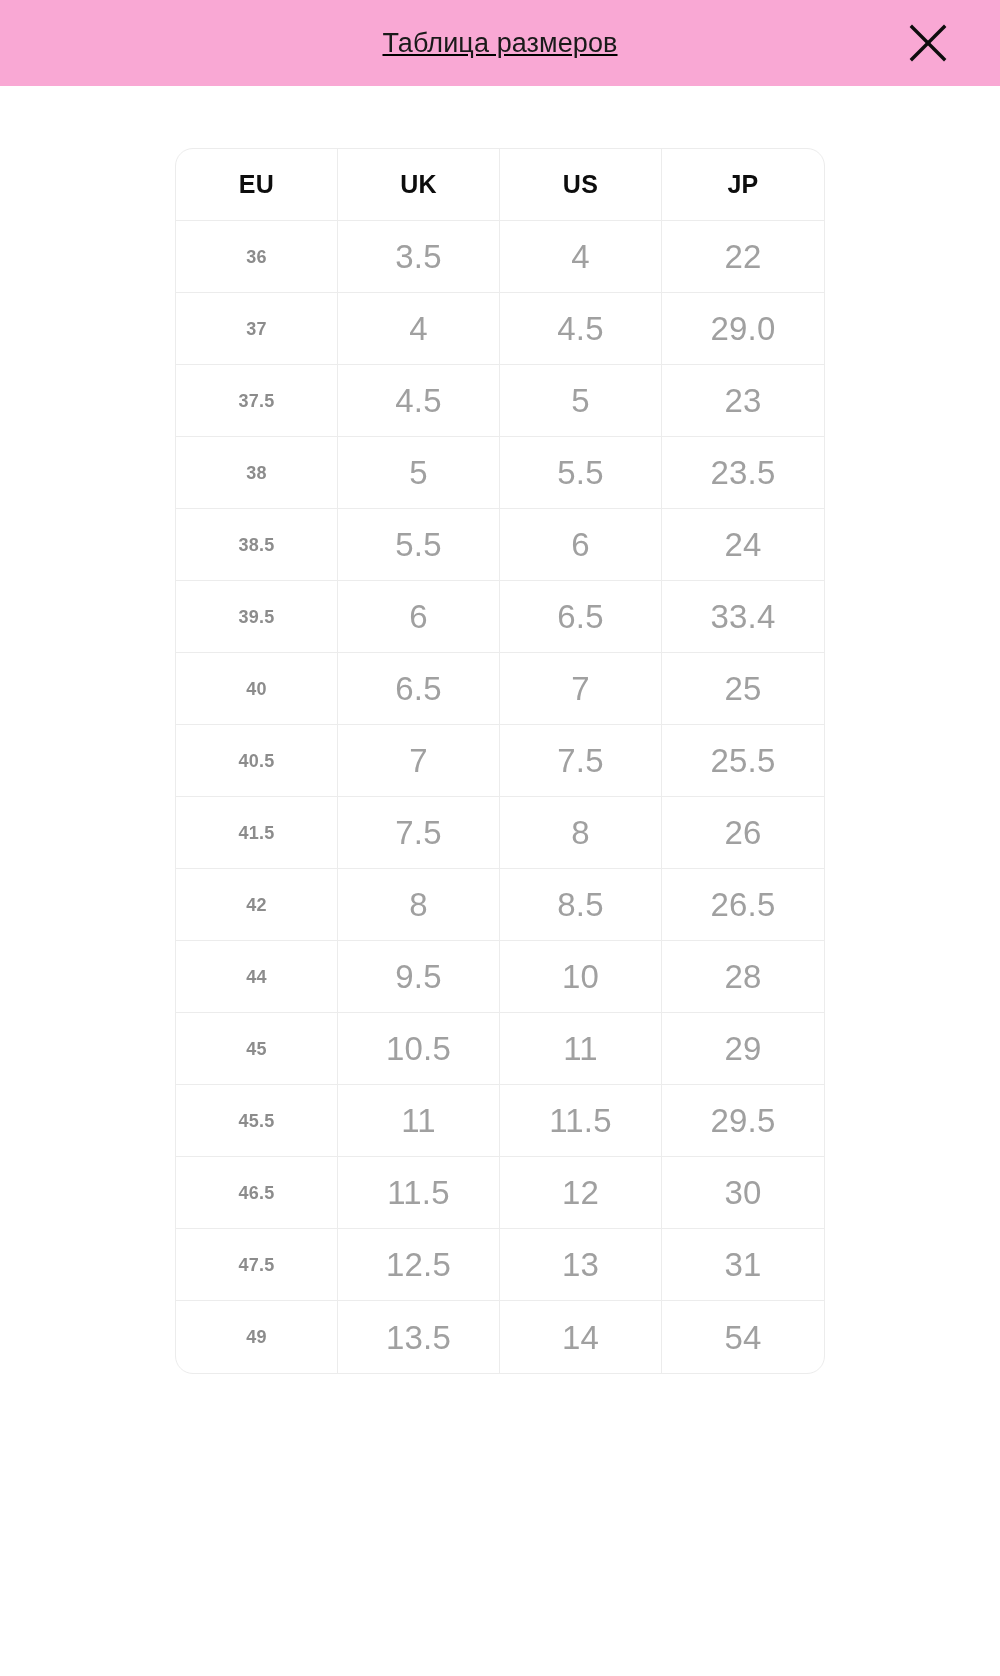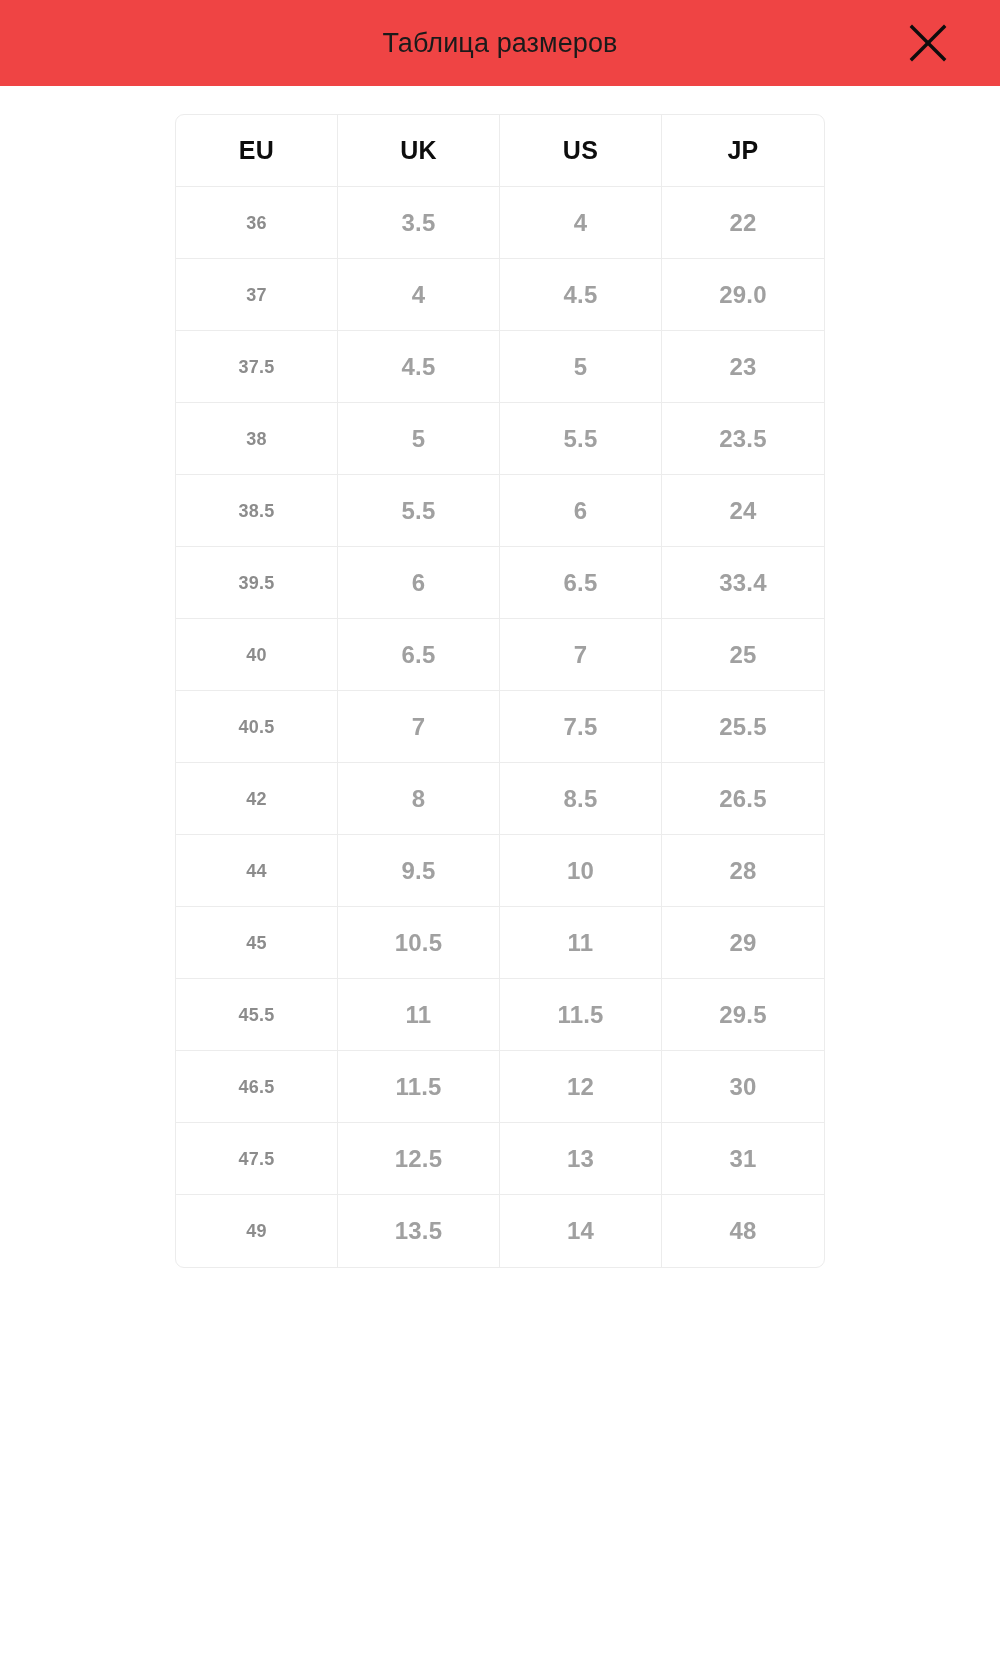--- a/index.html
+++ b/index.html
@@ -16,21 +16,22 @@
     overflow: hidden;
   }
 
   
   .modal-header {
     position: relative;
     height: 86px;
     display: flex;
     align-items: center;
     justify-content: center;
-    background: #ef4444;
+    background: #f9a8d4;
+    text-decoration: underline;
   }
 
   .modal-title {
     font-size: 27px;
     font-weight: 400;
     color: #1a1a1a;
     letter-spacing: 0.1px;
     line-height: 1;
   }
 
@@ -56,23 +57,24 @@
     display: flex;
     justify-content: center;
     padding-top: 28px;
   }
 
   .size-table {
     width: 650px;
     border-collapse: separate;
     border-spacing: 0;
     border: 1px solid #ececec;
-    border-radius: 9px;
+    border-radius: 18px;
     overflow: hidden;
     table-layout: fixed;
+    margin-top: 34px;
   }
 
   .size-table th,
   .size-table td {
     height: 72px;
     text-align: center;
     vertical-align: middle;
     border-right: 1px solid #ececec;
     border-bottom: 1px solid #ececec;
     line-height: 1;
@@ -92,22 +94,22 @@
   }
 
   .cell-eu {
     font-size: 18px;
     font-weight: 700;
     color: #8c8c8c;
     letter-spacing: 0.2px;
   }
 
   .cell-val {
-    font-size: 24px;
-    font-weight: 700;
+    font-size: 33px;
+    font-weight: 400;
     color: #a0a0a0;
     letter-spacing: 0.2px;
   }
 </style>
 </head>
 <body>
 
 <div class="modal-header">
   <h1 class="modal-title">Таблица размеров</h1>
 
@@ -174,20 +176,26 @@
           <td class="cell-val">7</td>
           <td class="cell-val">25</td>
         </tr>
         <tr>
           <td class="cell-eu">40.5</td>
           <td class="cell-val">7</td>
           <td class="cell-val">7.5</td>
           <td class="cell-val">25.5</td>
         </tr>
         <tr>
+          <td class="cell-eu">41.5</td>
+          <td class="cell-val">7.5</td>
+          <td class="cell-val">8</td>
+          <td class="cell-val">26</td>
+        </tr>
+        <tr>
           <td class="cell-eu">42</td>
           <td class="cell-val">8</td>
           <td class="cell-val">8.5</td>
           <td class="cell-val">26.5</td>
         </tr>
         <tr>
           <td class="cell-eu">44</td>
           <td class="cell-val">9.5</td>
           <td class="cell-val">10</td>
           <td class="cell-val">28</td>
@@ -213,17 +221,17 @@
         <tr>
           <td class="cell-eu">47.5</td>
           <td class="cell-val">12.5</td>
           <td class="cell-val">13</td>
           <td class="cell-val">31</td>
         </tr>
         <tr>
           <td class="cell-eu">49</td>
           <td class="cell-val">13.5</td>
           <td class="cell-val">14</td>
-          <td class="cell-val">48</td>
+          <td class="cell-val">54</td>
         </tr>
       </tbody>
   </table>
 </div>
 
 </body></html>

